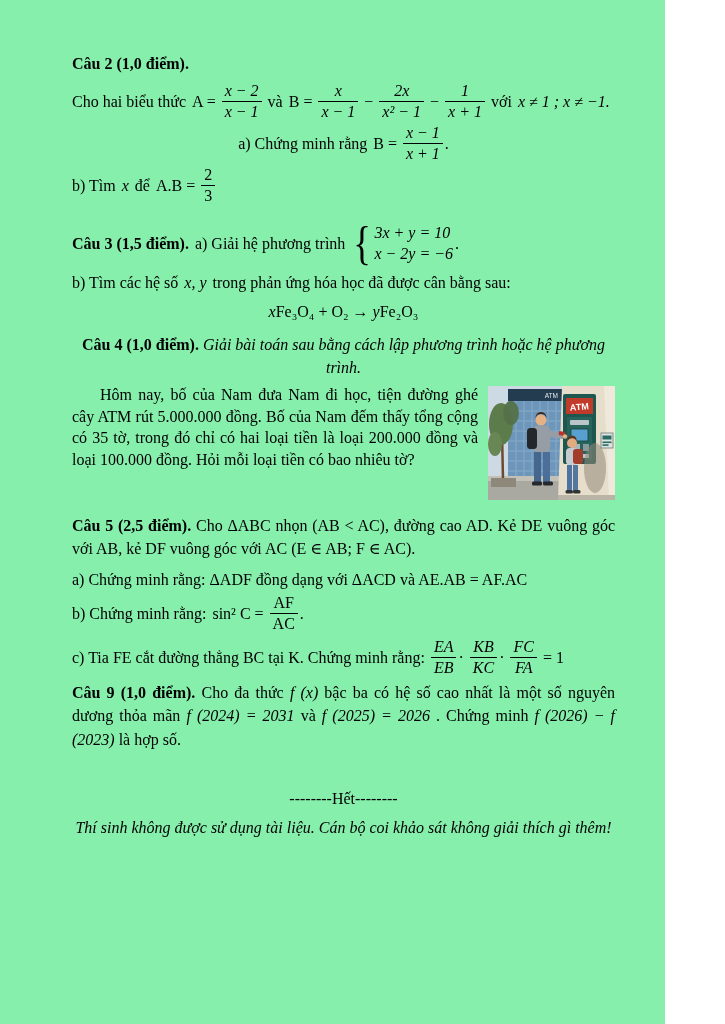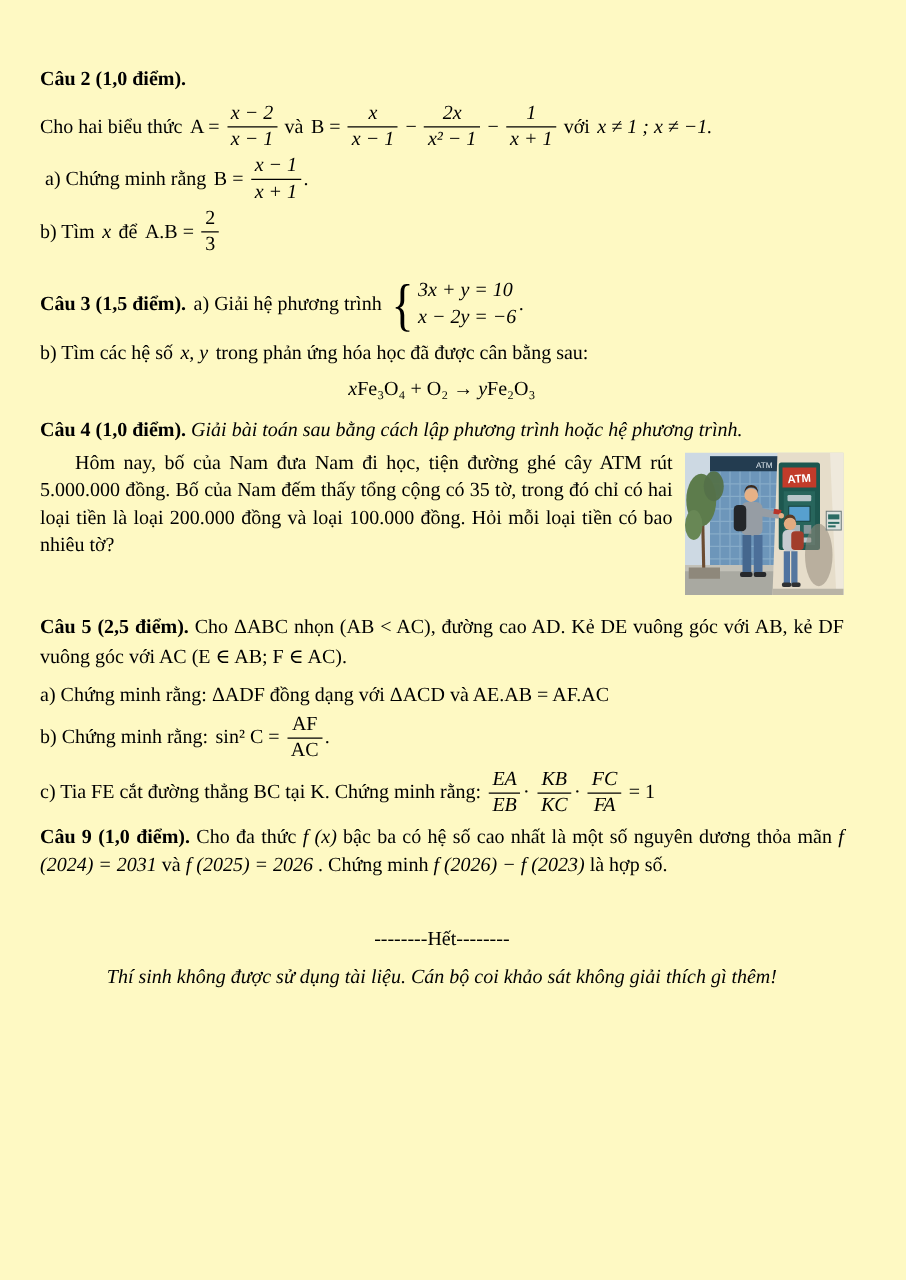--- a/index.html
+++ b/index.html
@@ -4,21 +4,21 @@
 <style>
   * { margin:0; padding:0; box-sizing:border-box; }
   html,body { width:725px; height:1024px; }
   body {
     background:#ffffff;
     color:#000;
     font-family:"Liberation Serif","DejaVu Serif",serif;
     font-size:16px;
     line-height:1.45;
   }
-  .page { width:725px; height:1024px; padding:52px 50px 0 32px; overflow:hidden; background:#fef9c3; }
+  .page { width:665px; height:1024px; padding:52px 50px 0 72px; overflow:hidden; background:#86efac; }
 
   b, .bold { font-weight:bold; }
   .mi { font-style:italic; }
   .just { text-align:justify; }
   .center { text-align:center; }
 
   
   .mline { display:flex; align-items:center; gap:6px; flex-wrap:nowrap; }
   .mline > span { white-space:pre; }
   .tight { margin-left:-4px; }
@@ -30,26 +30,26 @@
   .system { display:inline-flex; align-items:center; }
   .system .brace { font-size:46px; line-height:0.9; transform:scaleX(.8); display:inline-block; margin-right:1px; font-weight:400; }
   .system .eqs { display:flex; flex-direction:column; gap:0; line-height:1.3;justify-content:space-between; }
 
   .ind1 { margin-left:25px; }
   .ind2 { margin-left:45px; }
   .ind3 { margin-left:60px; }
 
   .s-c2-h  { margin-bottom:6px; }
   .s-c2-l1 { margin:6px 0 2px; }
-  .s-c2-a  { margin:2px 4px; }
+  .s-c2-a  { margin:2px 4px;justify-content:center; }
   .s-c2-b  { margin:2px 0 6px; }
   .s-c3    { margin:18px 0 6px; }
   .s-c3b   { margin:4px 0; }
   .chem    { margin:6px 0 10px; }
-  .s-c4h   { margin-bottom:4px; }
+  .s-c4h   { margin-bottom:4px;text-align:center; }
 
   .cau4-body { overflow:hidden; }
   .cau4-body::after { content:""; display:block; clear:both; }
   .atm-fig { float:right; width:127px; height:114px; margin:2px 0 0 10px; }
   .cau4-para { text-align:justify; text-indent:28px; line-height:1.37; }
 
   .s-c5  { margin-top:14px; }
   .s-c5a { margin:8px 0 2px; }
   .s-c5b { margin:2px 0 0; }
   .s-c5c { margin:4px 0 2px; }

